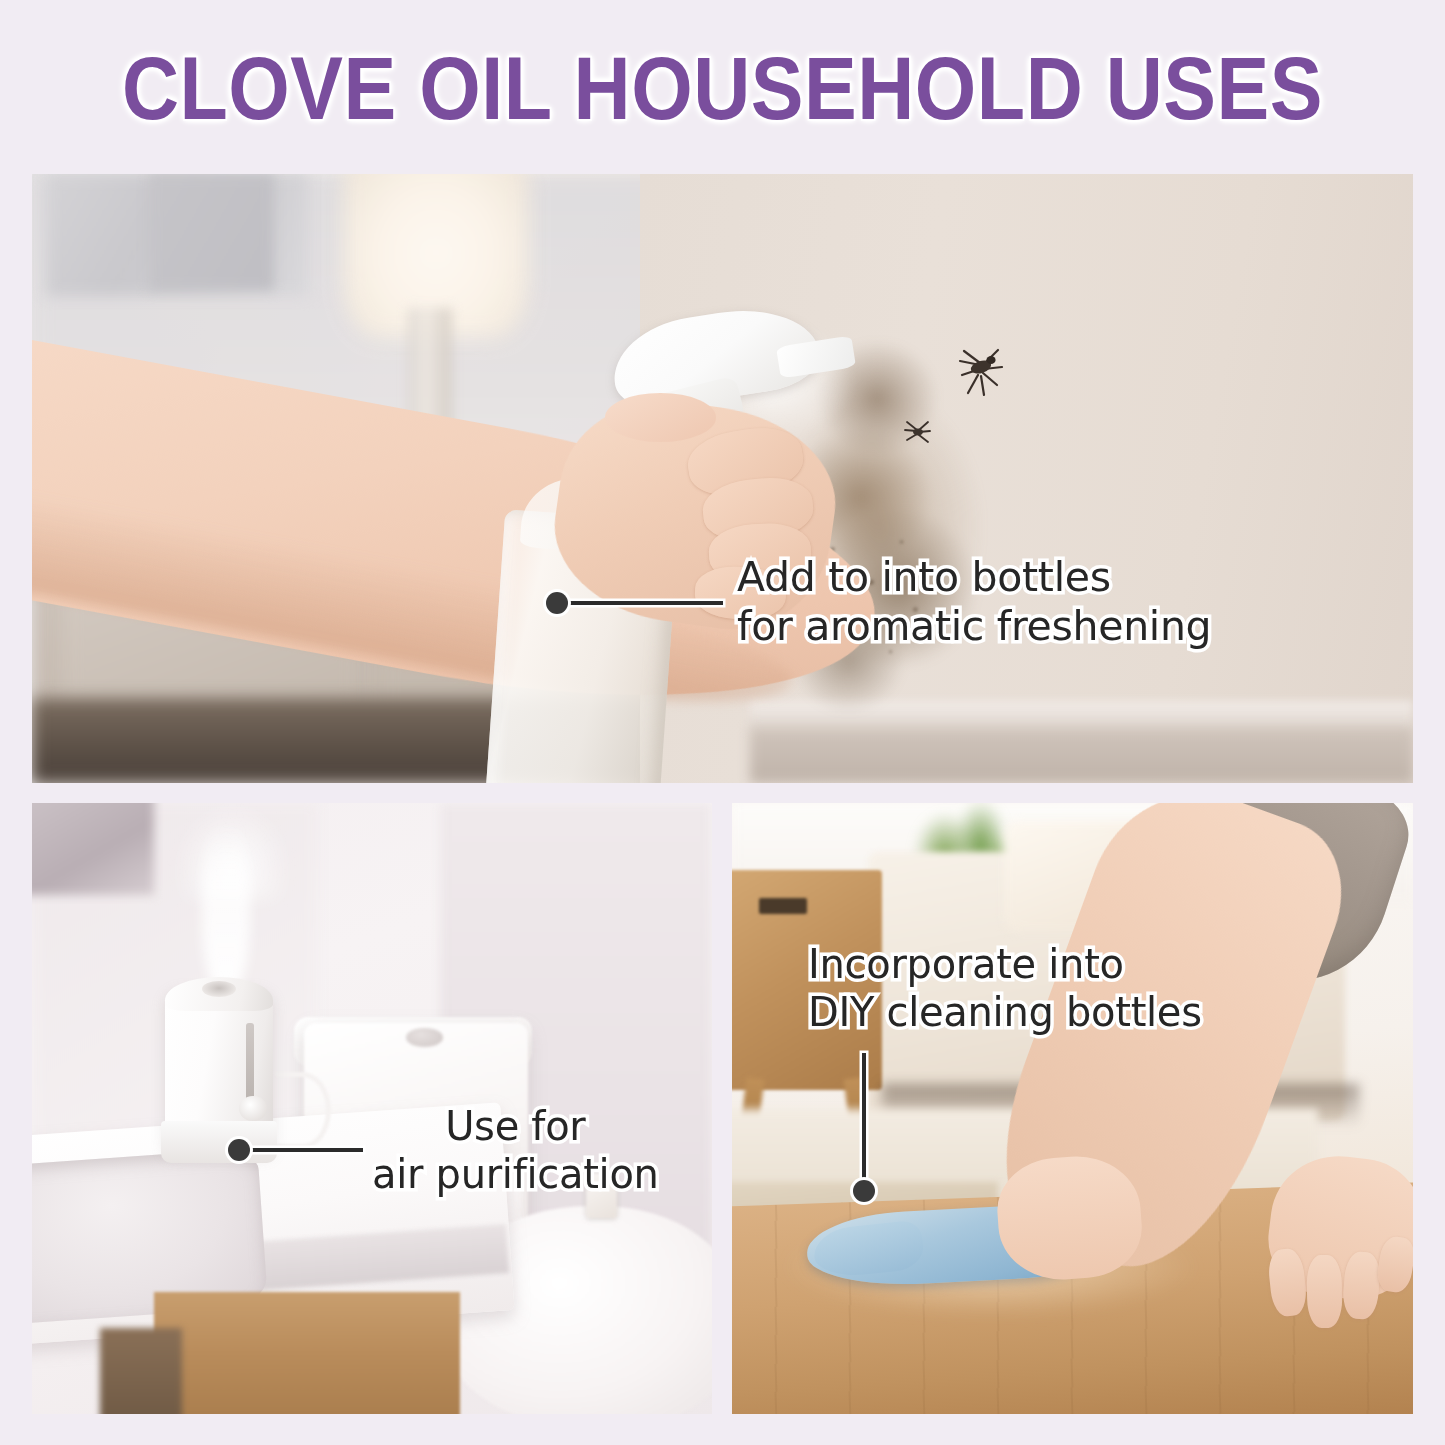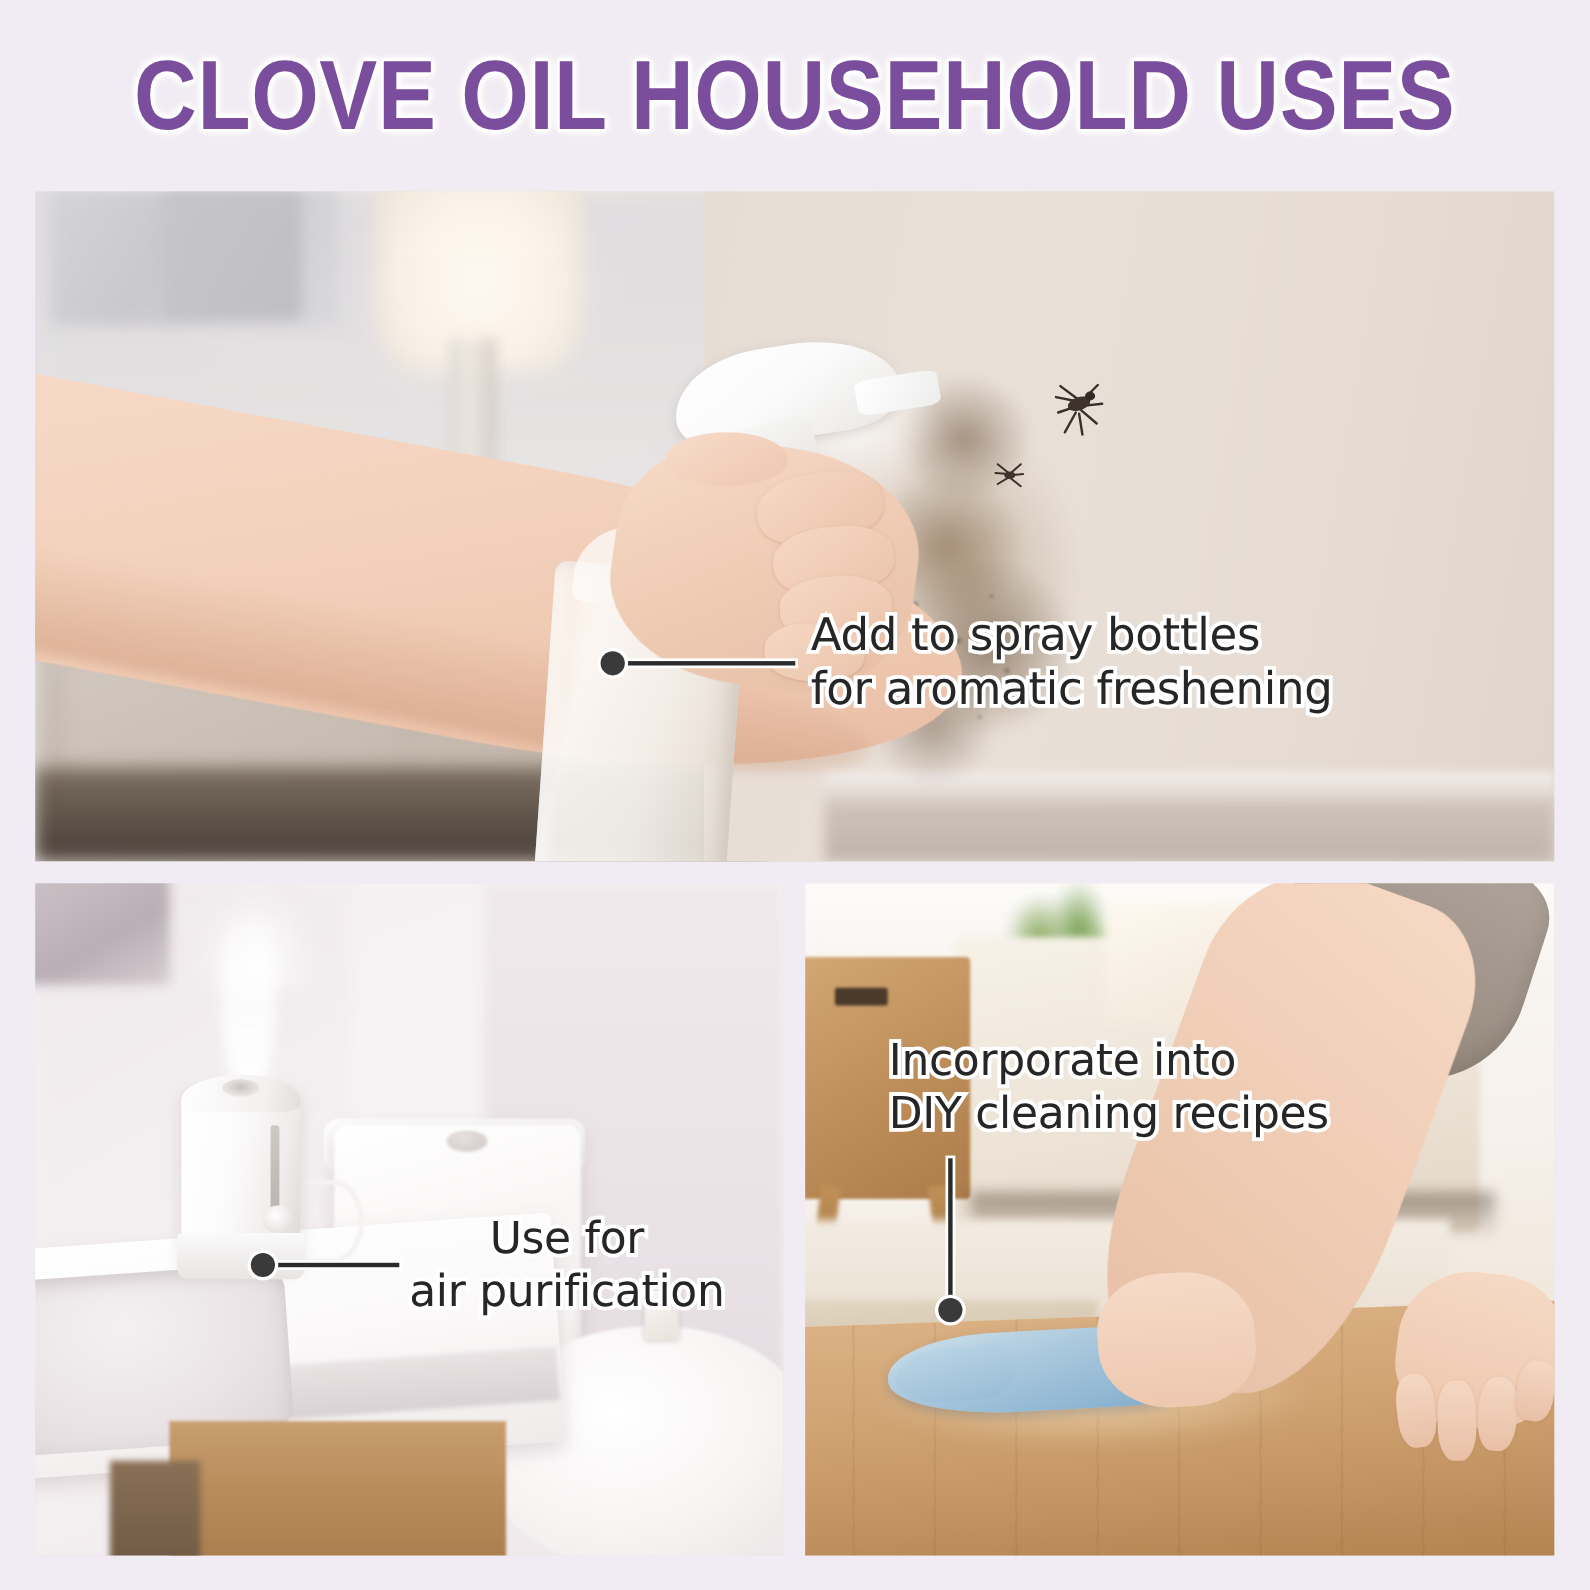--- a/index.html
+++ b/index.html
@@ -624,21 +624,21 @@
         <path d="M15 13 L3 12"></path>
         <path d="M15 16 L5 22"></path>
       <path d="M17 12 L26 4"></path>
         <path d="M17 14 L28 13"></path>
         <path d="M17 17 L26 24"></path>
     </g>
     <ellipse cx="16" cy="14" rx="5" ry="3.4" fill="#3d332c"></ellipse>
   </svg>
 </div>
 
-<div class="callout" id="callout-1">Add to spray bottles
+<div class="callout" id="callout-1">Add to into bottles
 for aromatic freshening</div>
 <div class="leader-line" id="line-1"></div>
 <div class="leader-dot" id="dot-1"></div>
 
 <div class="photo" id="photo-bl">
   <div class="layer bg"></div>
   <div class="layer wall-l"></div>
   <div class="layer mirror"></div>
   <div class="layer wall-r"></div>
   <div class="layer toilet-lid"></div>
@@ -690,15 +690,15 @@
   <div class="layer cloth-fold"></div>
   <div class="layer hand-br"></div>
   <div class="layer hand-br2"></div>
   <div class="layer fing2 g1"></div>
   <div class="layer fing2 g2"></div>
   <div class="layer fing2 g3"></div>
   <div class="layer fing2 g4"></div>
 </div>
 
 <div class="callout" id="callout-3">Incorporate into
-DIY cleaning recipes</div>
+DIY cleaning bottles</div>
 <div class="leader-line" id="line-3"></div>
 <div class="leader-dot" id="dot-3"></div>
 
 </body></html>

